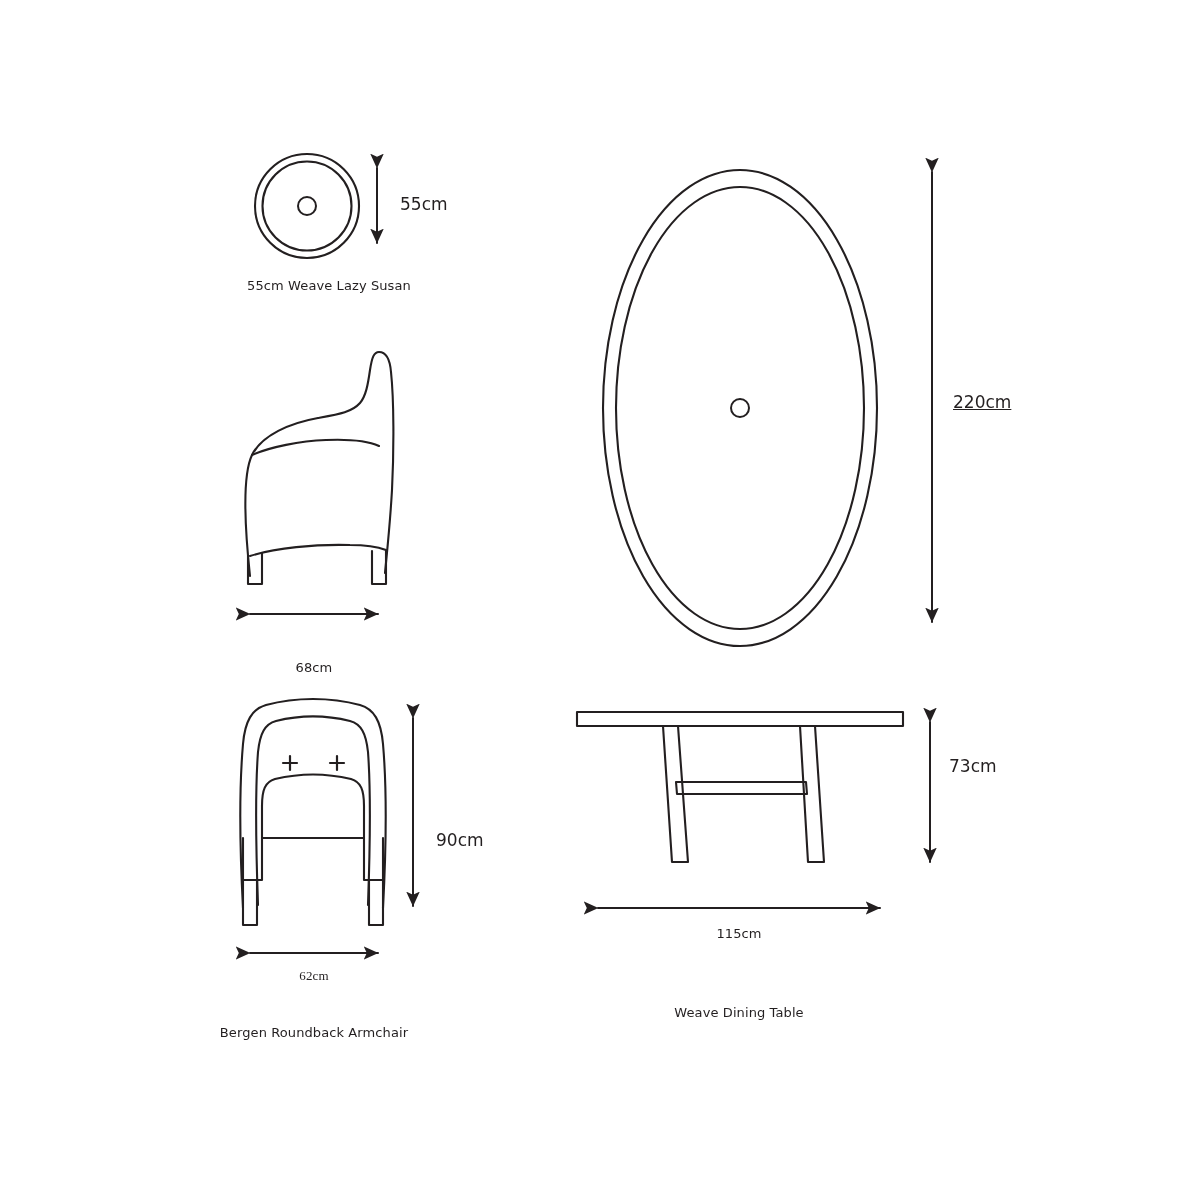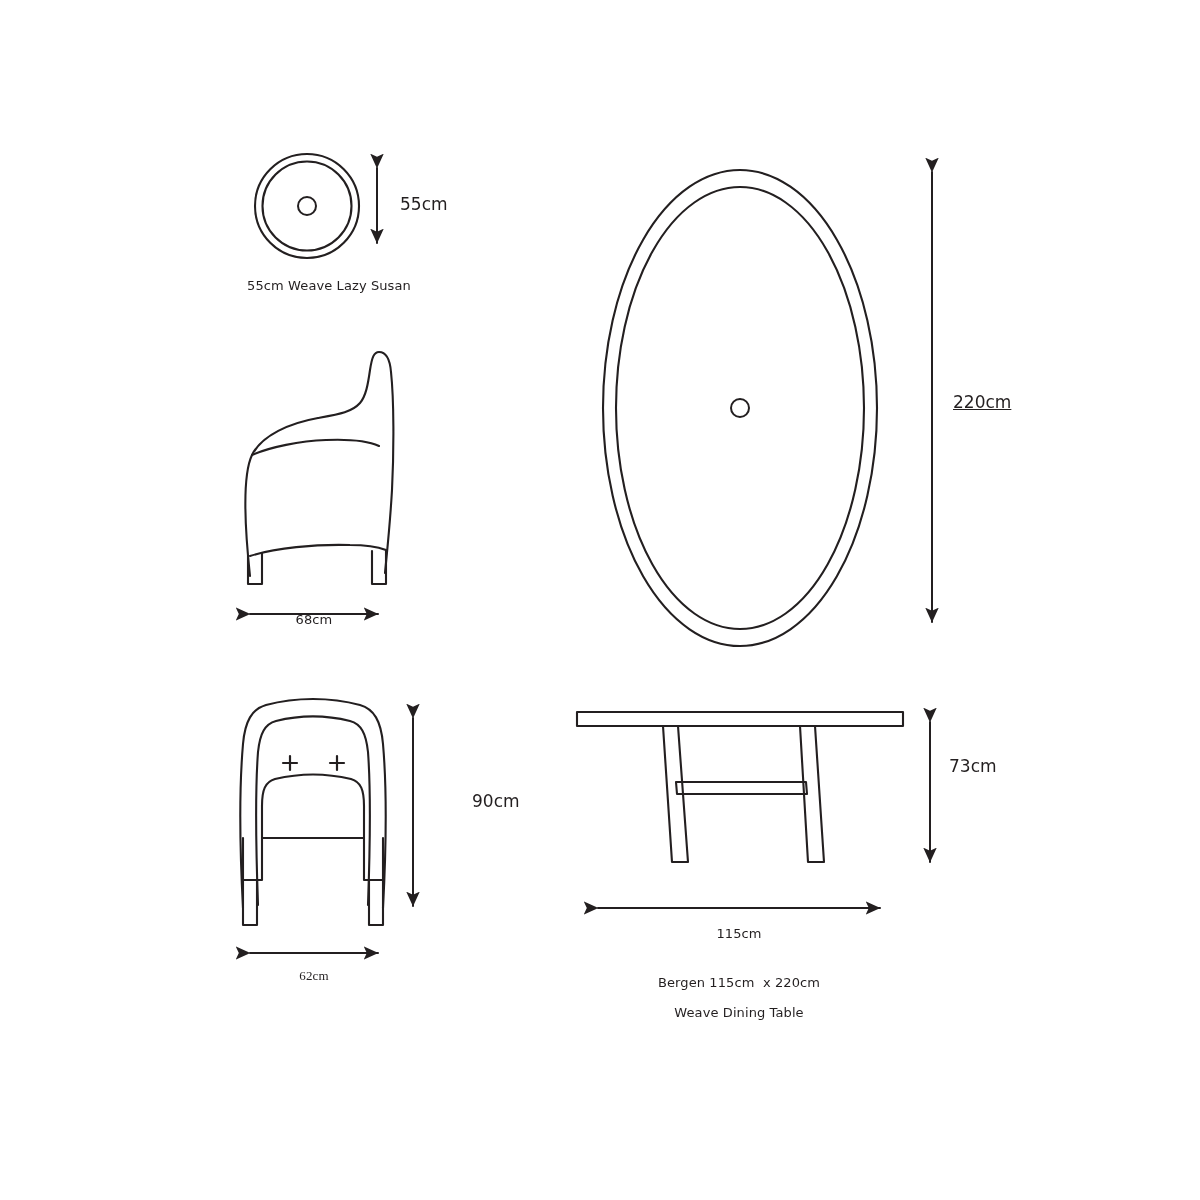--- a/index.html
+++ b/index.html
@@ -136,30 +136,30 @@
       <g stroke-width="2">
         <line x1="598" y1="908" x2="880" y2="908" marker-start="url(#arrHead)" marker-end="url(#arrHead)"></line>
       </g>
     </g>
   </svg>
 
   <div class="dim" style="left:400px; top:194px;">55cm</div>
 
   <div class="lbl center" style="left:329px; top:278px;">55cm Weave Lazy Susan</div>
 
-  <div class="lbl center" style="left:314px; top:612px;">68cm</div>
+  <div class="lbl center" style="left:314px; top:660px;">68cm</div>
 
-  <div class="dim" style="left:436px; top:791px;margin-left:36px;">90cm</div>
+  <div class="dim" style="left:436px; top:830px;">90cm</div>
 
   <div class="lbl center" style="left:314px; top:968px;font-family:Liberation Serif, serif;">62cm</div>
 
+  <div class="lbl center" style="left:314px; top:1025px;">Bergen Roundback Armchair</div>
 
   <div class="dim" style="left:953px; top:392px;text-decoration:underline;">220cm</div>
 
   <div class="dim" style="left:949px; top:756px;">73cm</div>
 
   <div class="lbl center" style="left:739px; top:926px;text-align:right;">115cm</div>
 
-  <div class="lbl center" style="left:739px; top:975px;">Bergen 115cm  x 220cm</div>
 
   <div class="lbl center" style="left:739px; top:1005px;">Weave Dining Table</div>
 
 </div>
 
 </body></html>

